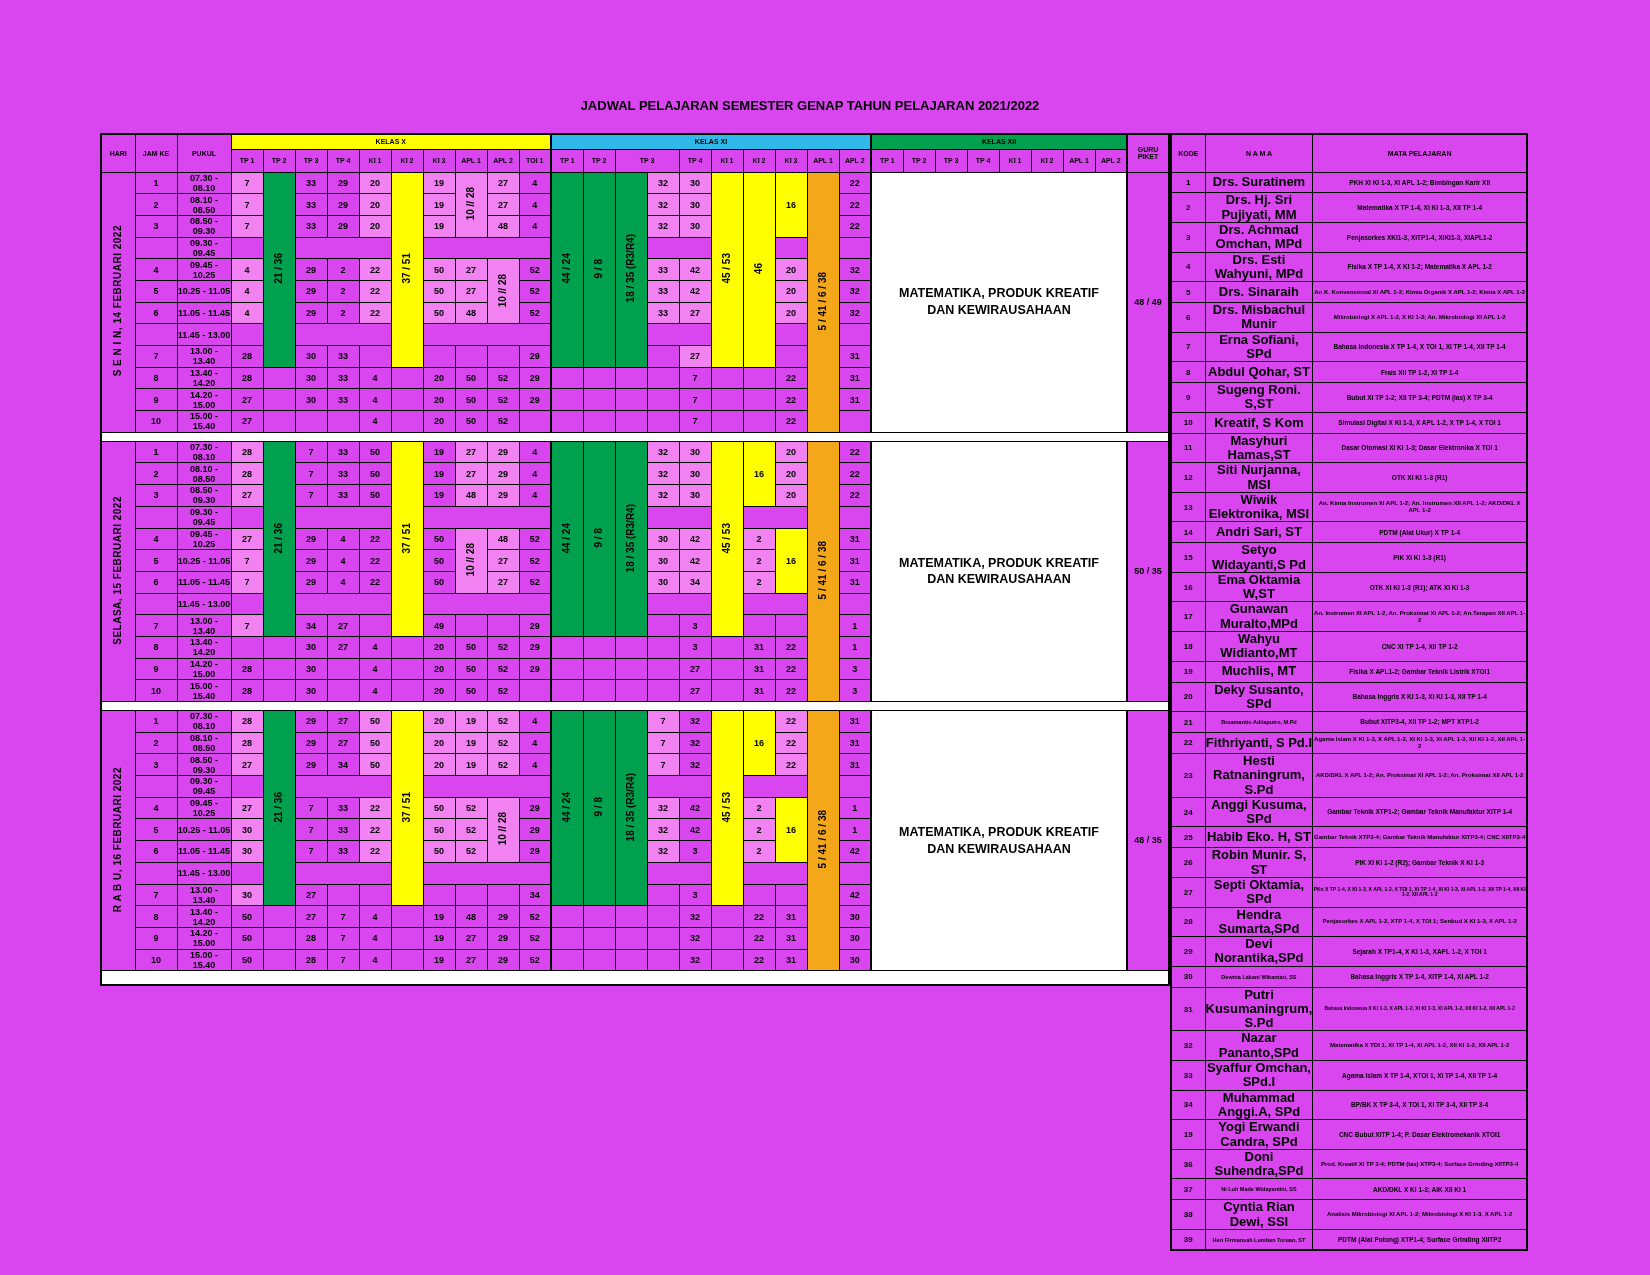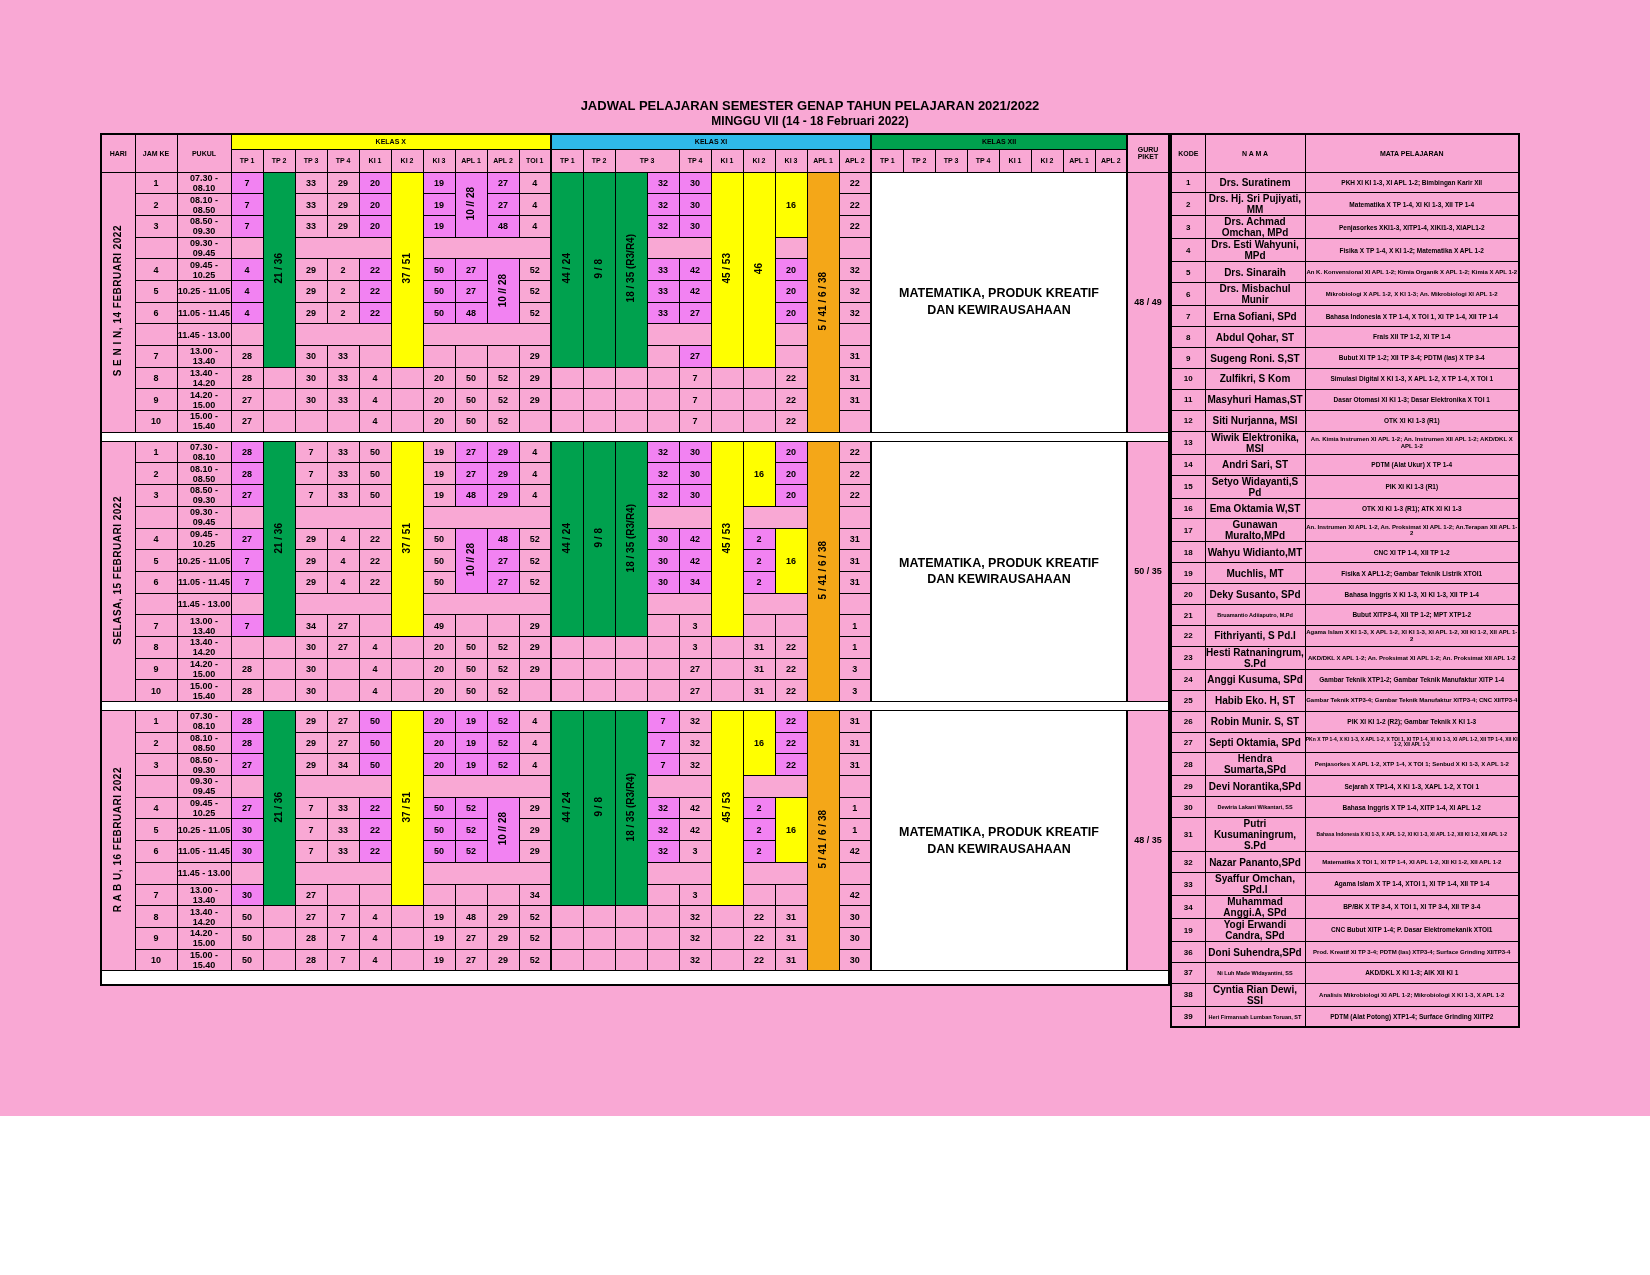--- a/index.html
+++ b/index.html
@@ -1,17 +1,17 @@
 <!DOCTYPE html>
 <html><head>
 <meta charset="utf-8">
 <style>
   *{box-sizing:border-box;margin:0;padding:0}
   html,body{width:1650px;height:1275px;background:#fff;font-family:"Liberation Sans",sans-serif;color:#000}
-  .page{position:relative;width:1650px;height:1116px;background:#f9a8d4;overflow:hidden}
+  .page{position:relative;width:1650px;height:1275px;background:#d946ef;overflow:hidden}
   .titles{position:absolute;top:98px;left:100px;width:1420px;text-align:center;line-height:1.25}
   .title{font-size:13px;font-weight:bold}
   .subtitle{font-size:12px;font-weight:bold}
   .content{position:absolute;top:133px;left:100px;display:flex;align-items:flex-start}
   table{border-collapse:collapse;table-layout:fixed}
   table.sched, table.tt{border:2px solid #000}
   .sched th,.sched td,.tt th,.tt td{border:1px solid #000;text-align:center;vertical-align:middle;padding:0;overflow:hidden}
   .sched thead tr.band{height:15px}
   .sched thead tr.cols{height:23px}
   .sched th{font-size:7px;font-weight:bold}
@@ -32,33 +32,32 @@
   .bL{border-left:2px solid #000 !important}
   .vert{writing-mode:vertical-rl;transform:rotate(180deg);display:inline-block;white-space:nowrap;font-weight:bold;font-size:10px;line-height:1}
   .day-cell .vert{font-size:10px;letter-spacing:.5px}
   .xii{background:#fff}
   .xiitext{font-size:12.5px;font-weight:bold;line-height:1.35;padding:0 14px}
   .piket{font-size:13px;font-weight:bold;line-height:1.2}
   .tt tr{height:20.9px}
   .tt thead tr{height:38px}
   .tt th{font-size:7px;font-weight:bold}
   .kode{font-size:8px;font-weight:bold}
-  .nama{font-size:10px;font-weight:bold;text-align:left;padding:0 2px;line-height:1.1}
+  .nama{font-size:13px;font-weight:bold;text-align:left;padding:0 2px;line-height:1.1}
   .nama.tiny{font-size:5.5px}
   .mapel{font-size:6.5px;font-weight:bold;text-align:left;padding:0 2px;line-height:1.12}
   .mapel.sm{font-size:6px}
   .mapel.tiny{font-size:5px}
 </style>
 </head>
 <body>
 
 <div class="page">
   <div class="titles">
     <div class="title">JADWAL PELAJARAN SEMESTER GENAP TAHUN PELAJARAN 2021/2022</div>
-    <div class="subtitle">MINGGU VII (14 - 18 Februari 2022)</div>
   </div>
   <div class="content">
 
     <table class="sched">
       <colgroup id="sched-cols">
           <col style="width:34px">
           <col style="width:42px">
           <col style="width:54px">
           <col style="width:32px">
           <col style="width:32px">
@@ -833,21 +832,21 @@
             <td class="nama">Abdul Qohar, ST</td>
             <td class="mapel">Frais XII TP 1-2, XI TP 1-4</td>
           </tr>
           <tr>
             <td class="kode">9</td>
             <td class="nama">Sugeng Roni. S,ST</td>
             <td class="mapel">Bubut XI TP 1-2; XII TP 3-4; PDTM (las) X TP 3-4</td>
           </tr>
           <tr>
             <td class="kode">10</td>
-            <td class="nama">Zulfikri, S Kom</td>
+            <td class="nama">Kreatif, S Kom</td>
             <td class="mapel">Simulasi Digital X KI 1-3, X APL 1-2, X TP 1-4, X TOI 1</td>
           </tr>
           <tr>
             <td class="kode">11</td>
             <td class="nama">Masyhuri Hamas,ST</td>
             <td class="mapel">Dasar Otomasi XI KI 1-3; Dasar Elektronika X TOI 1</td>
           </tr>
           <tr>
             <td class="kode">12</td>
             <td class="nama">Siti Nurjanna, MSI</td>

